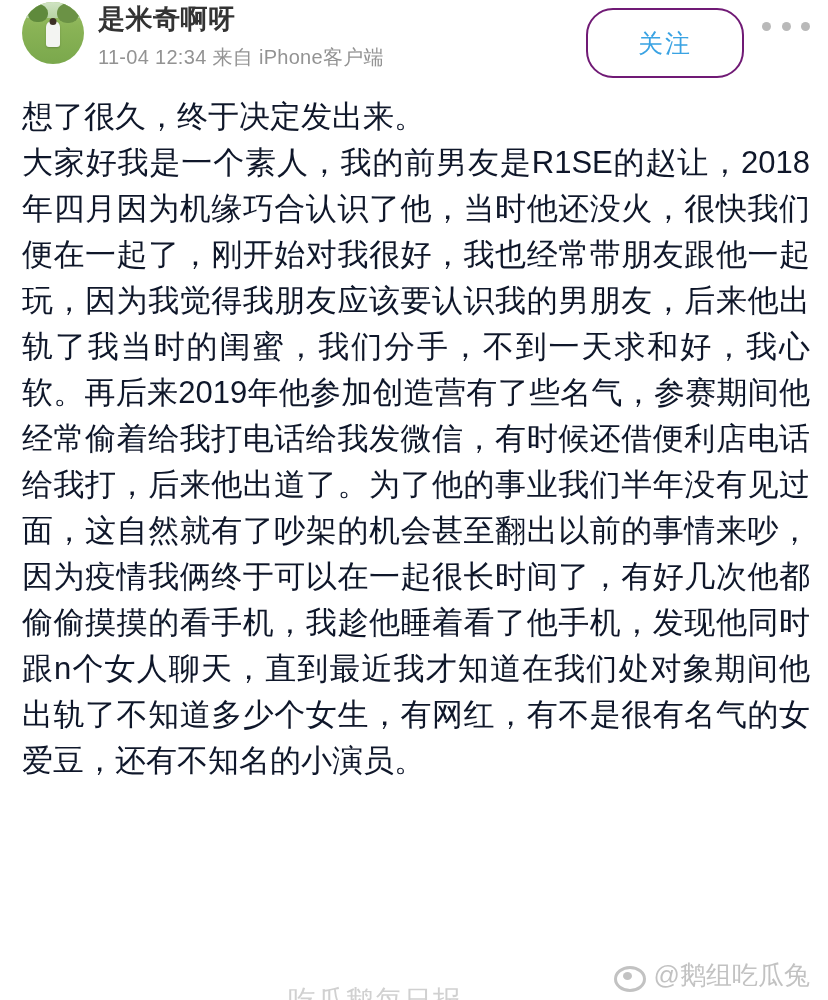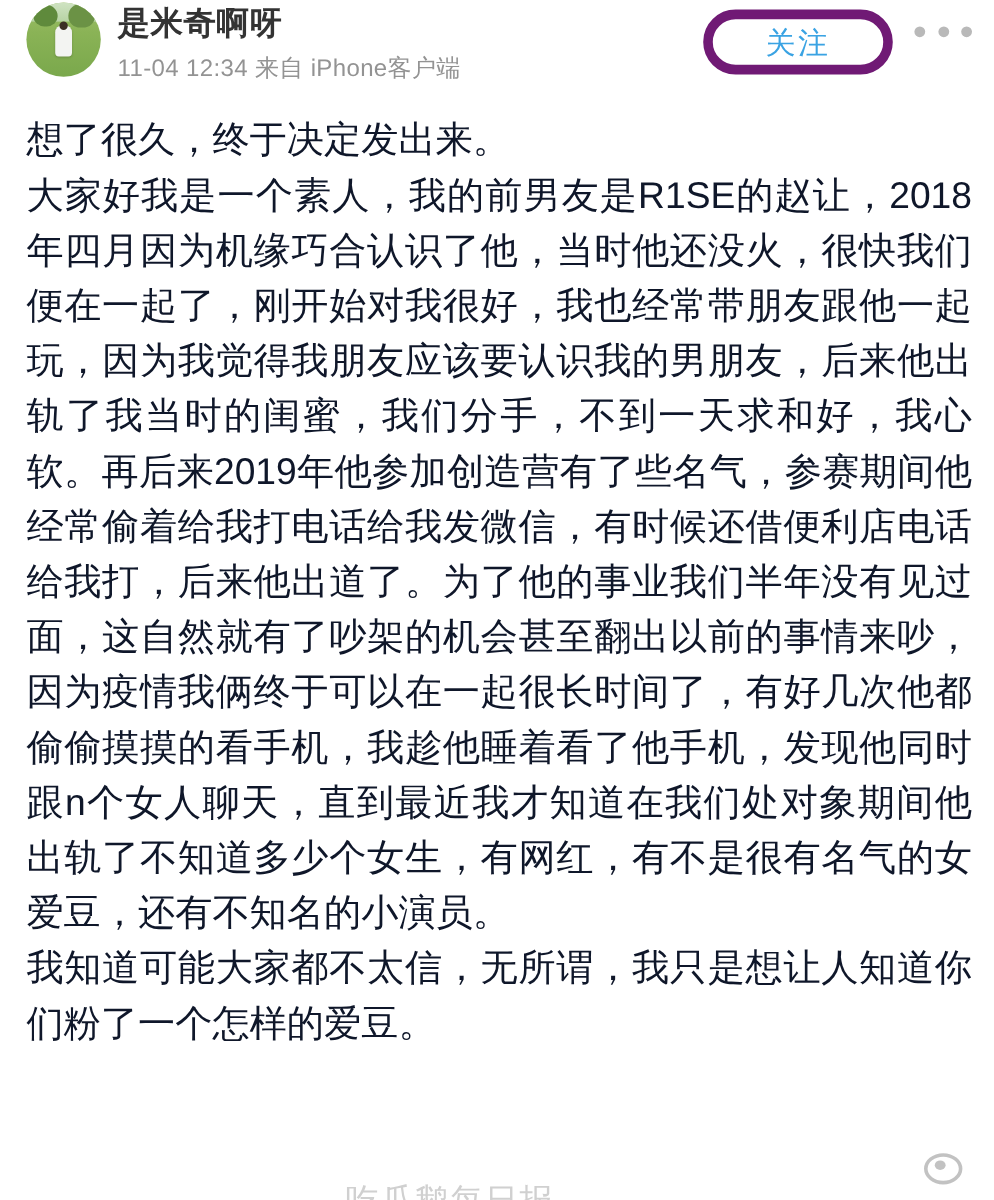--- a/index.html
+++ b/index.html
@@ -97,22 +97,22 @@
     color: #939393;
     line-height: 30px;
     margin-top: 6px;
     letter-spacing: .3px;
   }
 
   .follow-btn {
     flex: 0 0 auto;
     margin-top: 8px;
     width: 158px;
-    height: 54px;
-    border: 8px solid #701a75;
+    height: 70px;
+    border: 2px solid #701a75;
     border-radius: 27px;
     color: #3aa3e3;
     font-size: 25px;
     display: flex;
     align-items: center;
     justify-content: center;
     background: #ffffff;
     box-sizing: border-box;
     letter-spacing: 2px;
   }
@@ -215,20 +215,20 @@
   <div class="more-dots">
     <i></i>
     <i></i>
     <i></i>
   </div>
 </div>
 
 <div class="post-body">
   <p>想了很久，终于决定发出来。</p>
   <p>大家好我是一个素人，我的前男友是R1SE的赵让，2018年四月因为机缘巧合认识了他，当时他还没火，很快我们便在一起了，刚开始对我很好，我也经常带朋友跟他一起玩，因为我觉得我朋友应该要认识我的男朋友，后来他出轨了我当时的闺蜜，我们分手，不到一天求和好，我心软。再后来2019年他参加创造营有了些名气，参赛期间他经常偷着给我打电话给我发微信，有时候还借便利店电话给我打，后来他出道了。为了他的事业我们半年没有见过面，这自然就有了吵架的机会甚至翻出以前的事情来吵，因为疫情我俩终于可以在一起很长时间了，有好几次他都偷偷摸摸的看手机，我趁他睡着看了他手机，发现他同时跟n个女人聊天，直到最近我才知道在我们处对象期间他出轨了不知道多少个女生，有网红，有不是很有名气的女爱豆，还有不知名的小演员。</p>
-  <p>我知道可能大家都不太信，无所谓，我只是想让人知道你们粉了一个怎样的爱豆。</p>
 </div>
 
 <div class="wm-center">吃瓜鹅每日报</div>
 
 <div class="wm-right">
   <span class="weibo-eye"></span>
+  <span>@鹅组吃瓜兔</span>
 </div>
 
 </body></html>

